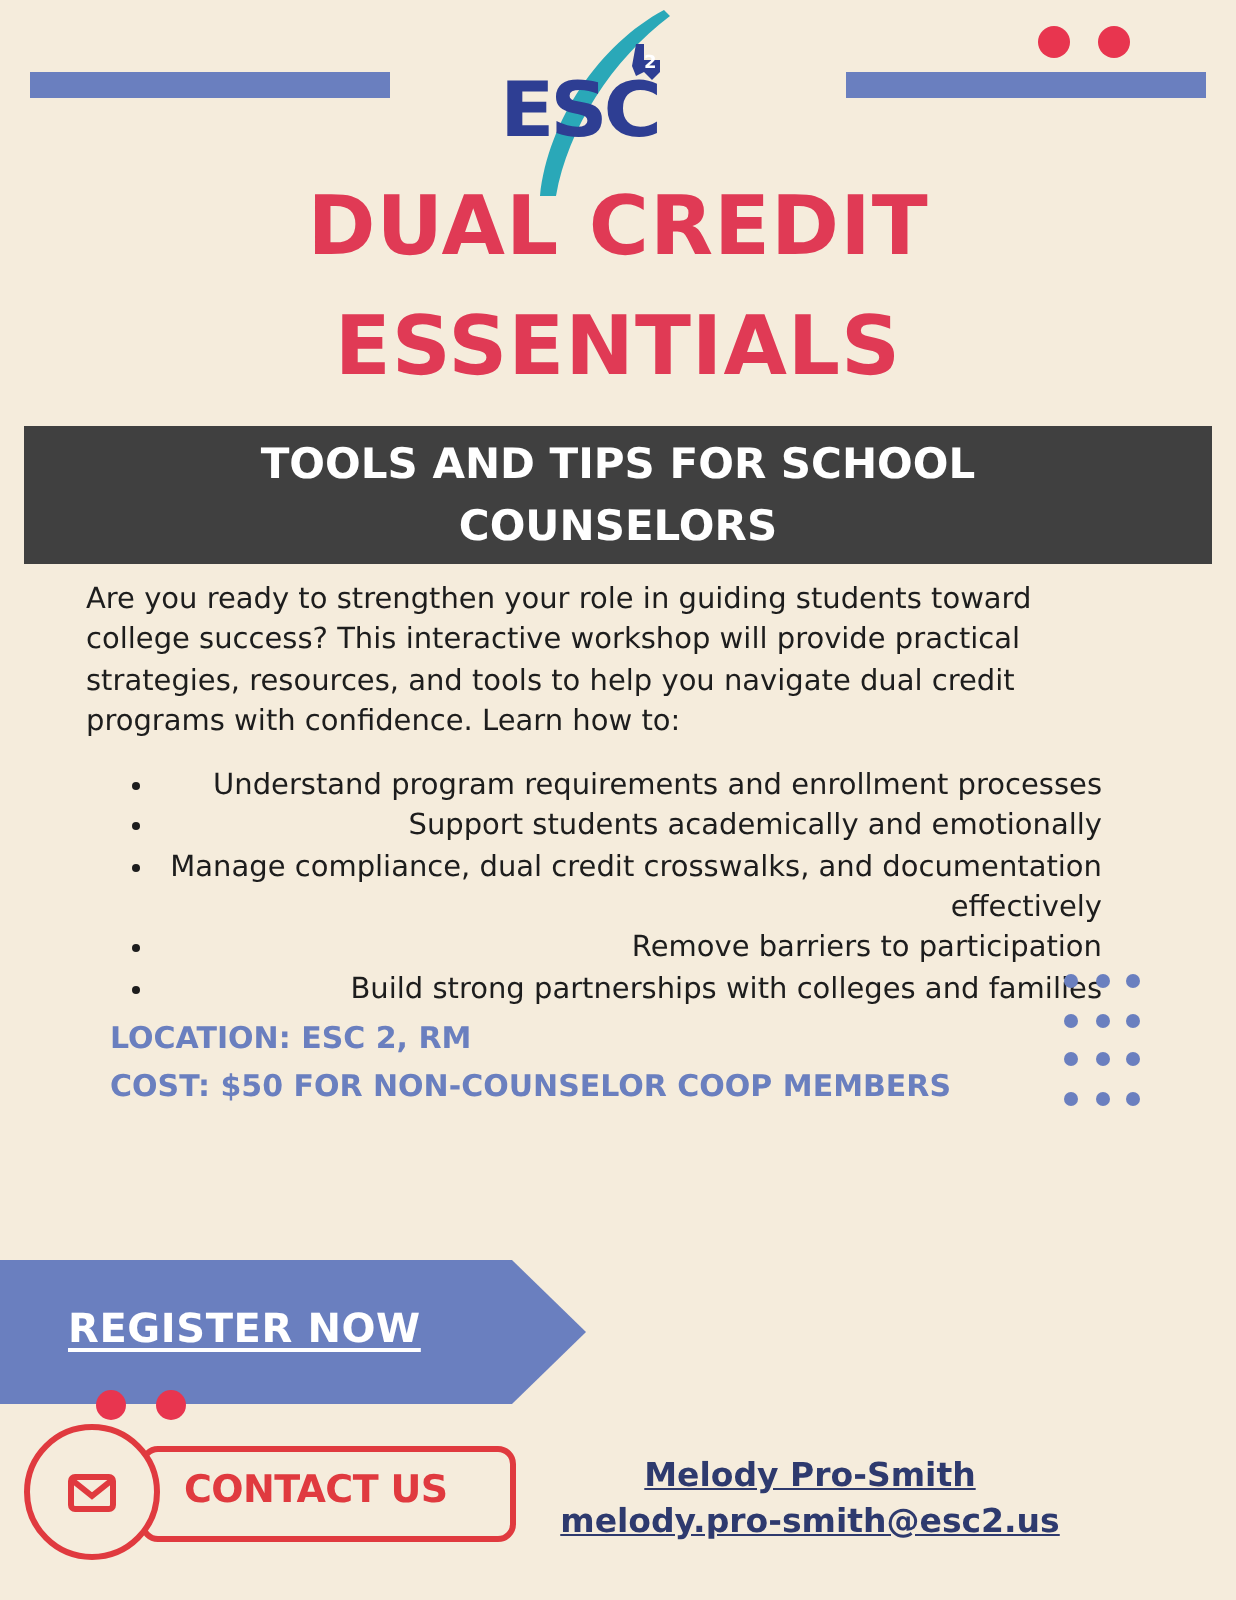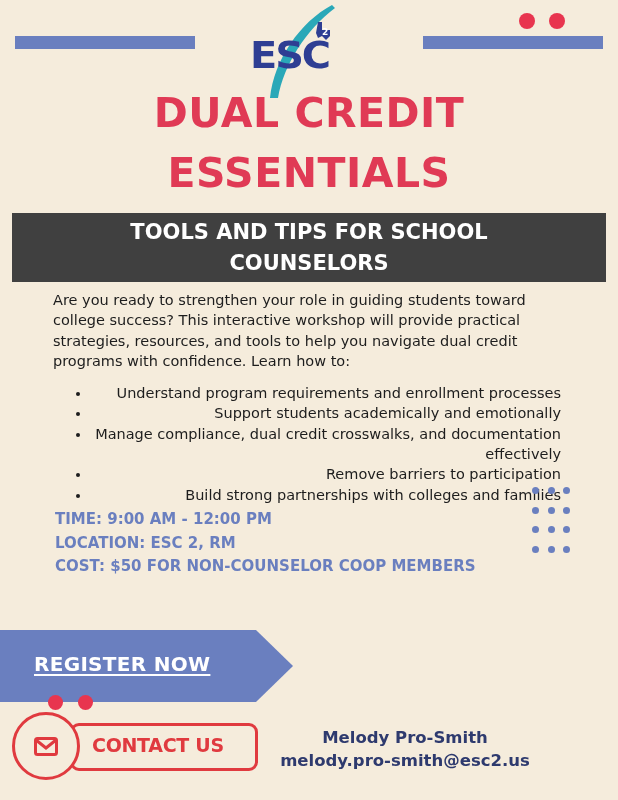--- a/index.html
+++ b/index.html
@@ -17,21 +17,21 @@
     left:0; width:618px; text-align:center;
     color:#e03a55; font-family:"DejaVu Sans", sans-serif; font-weight:bold;
     font-size:41px; letter-spacing:0.5px; line-height:50px;
   }
   .banner {
     left:12px; top:213px; width:594px; height:69px; background:#404040;
     color:#fff; text-align:center; font-weight:bold; font-size:21px; line-height:31px;
     padding-top:4px; box-sizing:border-box;
   }
   .intro {
-    left:53px; top:290px; width:520px;
+    left:43px; top:290px; width:520px;
     font-size:14.5px; line-height:20.3px; color:#1d1d1d;
   }
   .intro ul { margin:12px; padding-left:26px;text-align:right; }
   .intro li { padding-left:0; }
   .details {
     left:55px; top:508px; color:#6a7fbf; font-weight:bold; font-size:15px; line-height:23.5px;
   }
   .details .indent { padding-left:64px; }
   .register {
     left:0; top:630px; width:293px; height:72px;
@@ -46,21 +46,21 @@
     border:3px solid #e03a3f; border-radius:9px;
   }
   .contact-label {
     left:92px; top:734px; color:#e03a3f; font-weight:bold; font-size:19px; letter-spacing:-0.3px;
   }
   .contact-circle {
     left:12px; top:712px; width:68px; height:68px; box-sizing:border-box;
     border:3px solid #e03a3f; border-radius:50%; background:#f5ecdc;
   }
   .person {
-    left:270px; width:270px; text-align:center; color:#2e3a6e; font-weight:bold;
+    left:270px; width:270px; text-align:center; color:#2e3a6e; font-weight:bold;text-decoration:underline;
   }
 </style>
 </head>
 <body>
 
 <div class="abs bar" style="left:15px;top:36px;width:180px;"></div>
 <div class="abs bar" style="left:423px;top:36px;width:180px;"></div>
 <div class="abs dot" style="left:519px;top:13px;width:16px;height:16px;"></div>
 <div class="abs dot" style="left:549px;top:13px;width:16px;height:16px;"></div>
 
@@ -101,21 +101,20 @@
     <div class="abs bdot" style="left:31px;top:20px;"></div>
   <div class="abs bdot" style="left:0;top:39px;"></div>
     <div class="abs bdot" style="left:16px;top:39px;"></div>
     <div class="abs bdot" style="left:31px;top:39px;"></div>
   <div class="abs bdot" style="left:0;top:59px;"></div>
     <div class="abs bdot" style="left:16px;top:59px;"></div>
     <div class="abs bdot" style="left:31px;top:59px;"></div>
 </div>
 
 <div class="abs details">
-  <div>TIME: 9:00 AM - 12:00 PM</div>
   <div>LOCATION: ESC 2, RM</div>
   <div>COST:  $50 FOR NON-COUNSELOR COOP MEMBERS</div>
 </div>
 
 <div class="abs register">
   <svg width="293" height="72" viewBox="0 0 293 72">
     <polygon points="0,0 256,0 293,36 256,72 0,72" fill="#6a7fbf"></polygon>
   </svg>
 </div>
 <div class="abs register-label">REGISTER NOW</div>

